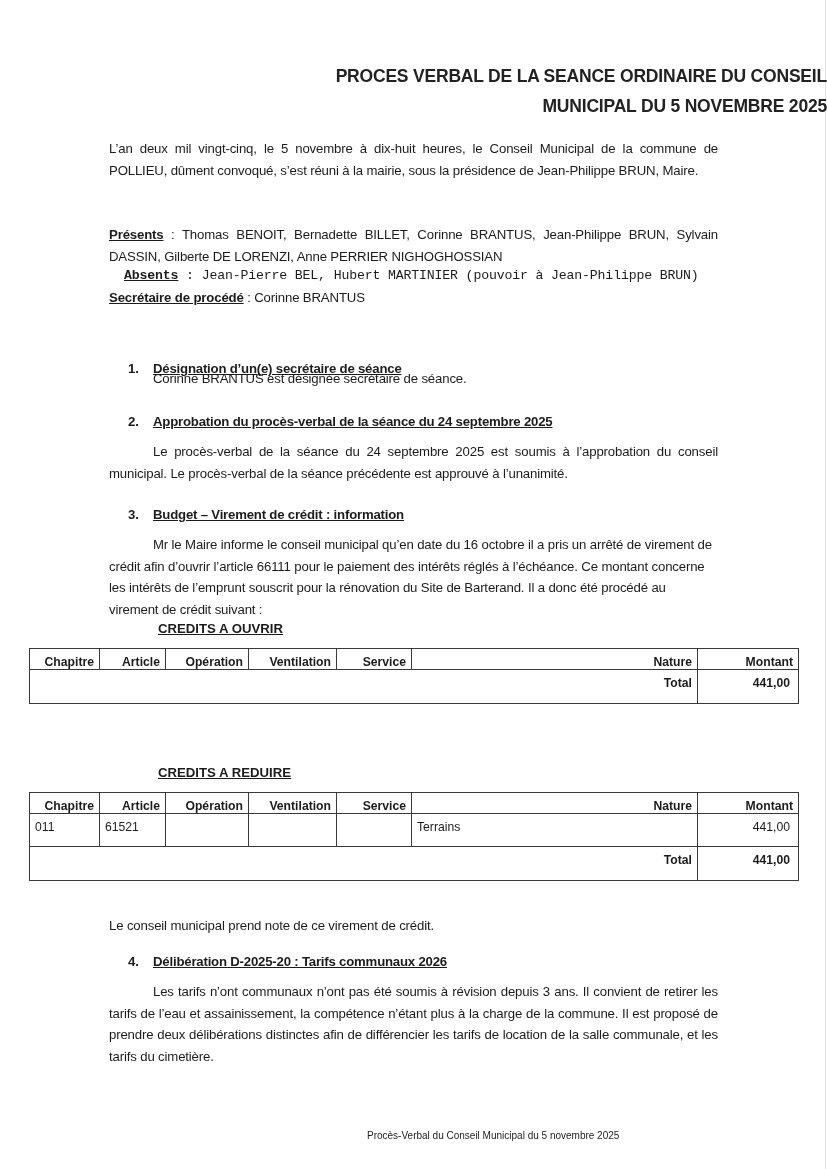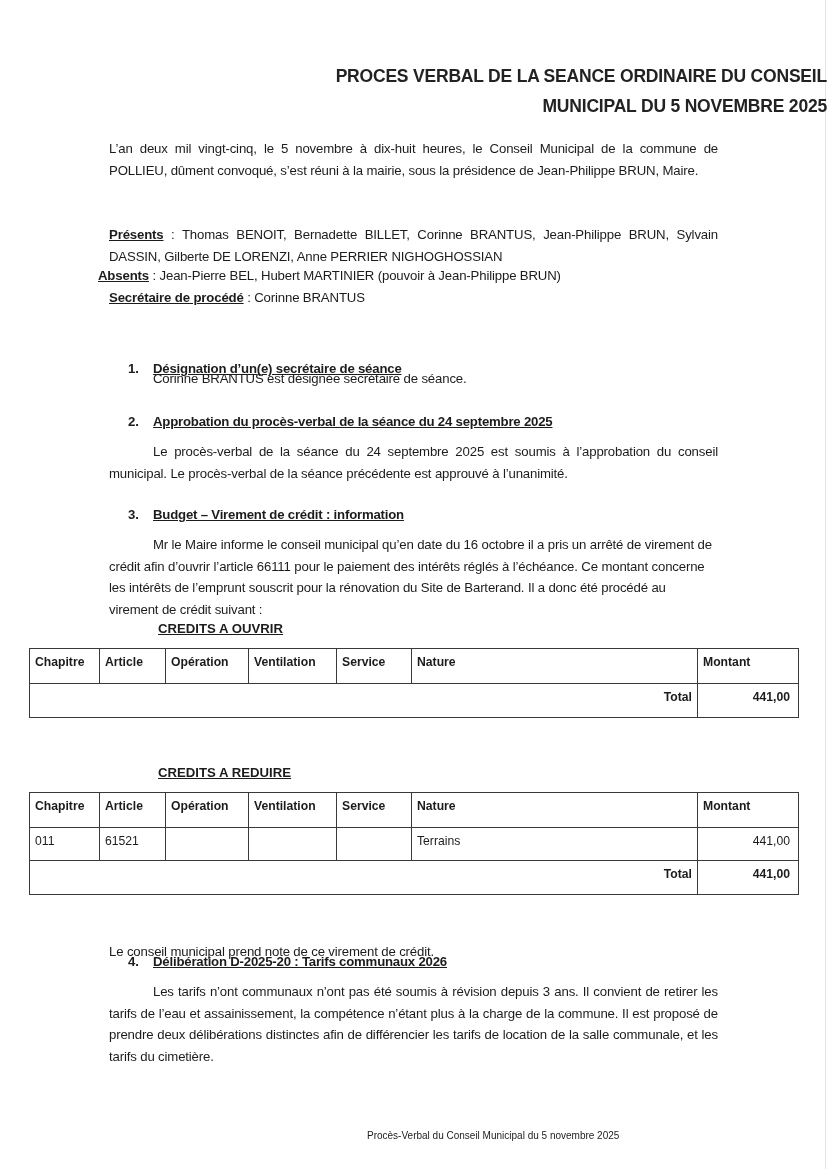--- a/index.html
+++ b/index.html
@@ -32,39 +32,39 @@
   .subhead {
     position: absolute; left: 158px; font-weight: bold; text-decoration: underline; white-space: nowrap;
   }
   table.credits {
     position: absolute; left: 29px; width: 769px; border-collapse: collapse;
     font-size: 12.2px; table-layout: fixed;
   }
   table.credits td, table.credits th {
     border: 1px solid #3a3a3a; vertical-align: top; padding: 6px 5px 0 5px;
   }
-  table.credits th { font-weight: bold; text-align: left; height: 35px; }
+  table.credits th { font-weight: bold; text-align: right; height: 21px; }
   table.credits td { height: 33px; }
   table.credits td.amount { text-align: right; padding-right: 8px; }
   table.credits td.total-label { text-align: right; font-weight: bold; height: 34px; }
   table.credits td.total-value { text-align: right; font-weight: bold; padding-right: 8px; }
   .footer { position: absolute; left: 367px; top: 1130px; font-size: 10px; white-space: nowrap; }
 </style>
 </head>
 <body>
 
 <div class="page-edge"></div>
 
 <h1 class="title" style="top:66px;">PROCES VERBAL DE LA SEANCE ORDINAIRE DU CONSEIL</h1>
 <h1 class="title" style="top:96px;">MUNICIPAL DU 5 NOVEMBRE 2025</h1>
 
 <p class="para" style="top:138px;">L’an deux mil vingt-cinq, le 5 novembre à dix-huit heures, le Conseil Municipal de la commune de POLLIEU, dûment convoqué, s’est réuni à la mairie, sous la présidence de Jean-Philippe BRUN, Maire.</p>
 
 <p class="para" style="top:224px;"><span class="lbl">Présents</span><span> : Thomas BENOIT, Bernadette BILLET, Corinne BRANTUS, Jean-Philippe BRUN, Sylvain DASSIN, Gilberte DE LORENZI, Anne PERRIER NIGHOGHOSSIAN</span></p>
-<div class="line" style="left:98px; top:268px;"><span class="lbl">Absents</span><span> : Jean-Pierre BEL, Hubert MARTINIER (pouvoir à Jean-Philippe BRUN)</span></div>
+<div class="line" style="left:124px; top:268px;font-family:Liberation Mono, monospace;"><span class="lbl">Absents</span><span> : Jean-Pierre BEL, Hubert MARTINIER (pouvoir à Jean-Philippe BRUN)</span></div>
 <div class="line" style="left:109px; top:290px;"><span class="lbl">Secrétaire de procédé</span><span> : Corinne BRANTUS</span></div>
 
 <div class="heading" style="top:361px;"><span class="num">1.</span><span class="txt">Désignation d’un(e) secrétaire de séance</span></div>
 <div class="line" style="left:153px; top:371px;">Corinne BRANTUS est désignée secrétaire de séance.</div>
 
 <div class="heading" style="top:414px;"><span class="num">2.</span><span class="txt">Approbation du procès-verbal de la séance du 24 septembre 2025</span></div>
 <p class="para" style="top:441px; text-indent:44px;">Le procès-verbal de la séance du 24 septembre 2025 est soumis à l’approbation du conseil municipal. Le procès-verbal de la séance précédente est approuvé à l’unanimité.</p>
 
 <div class="heading" style="top:507px;"><span class="num">3.</span><span class="txt">Budget – Virement de crédit : information</span></div>
 <p class="para" style="top:534px; text-indent:44px; text-align:left;">Mr le Maire informe le conseil municipal qu’en date du 16 octobre il a pris un arrêté de virement de crédit afin d’ouvrir l’article 66111 pour le paiement des intérêts réglés à l’échéance. Ce montant concerne les intérêts de l’emprunt souscrit pour la rénovation du Site de Barterand. Il a donc été procédé au virement de crédit suivant :</p>
@@ -127,18 +127,18 @@
     <td>Terrains</td>
     <td class="amount">441,00</td>
   </tr>
   <tr>
     <td colspan="6" class="total-label">Total</td>
     <td class="total-value">441,00</td>
   </tr>
 </tbody>
   </table>
 
-<div class="line" style="left:109px; top:918px;margin-top:26px;">Le conseil municipal prend note de ce virement de crédit.</div>
+<div class="line" style="left:109px; top:918px;">Le conseil municipal prend note de ce virement de crédit.</div>
 
 <div class="heading" style="top:954px;"><span class="num">4.</span><span class="txt">Délibération D-2025-20 : Tarifs communaux 2026</span></div>
 <p class="para" style="top:981px; text-indent:44px;">Les tarifs n’ont communaux n’ont pas été soumis à révision depuis 3 ans. Il convient de retirer les tarifs de l’eau et assainissement, la compétence n’étant plus à la charge de la commune. Il est proposé de prendre deux délibérations distinctes afin de différencier les tarifs de location de la salle communale, et les tarifs du cimetière.</p>
 
 <div class="footer">Procès-Verbal du Conseil Municipal du 5 novembre 2025</div>
 
 </body></html>

